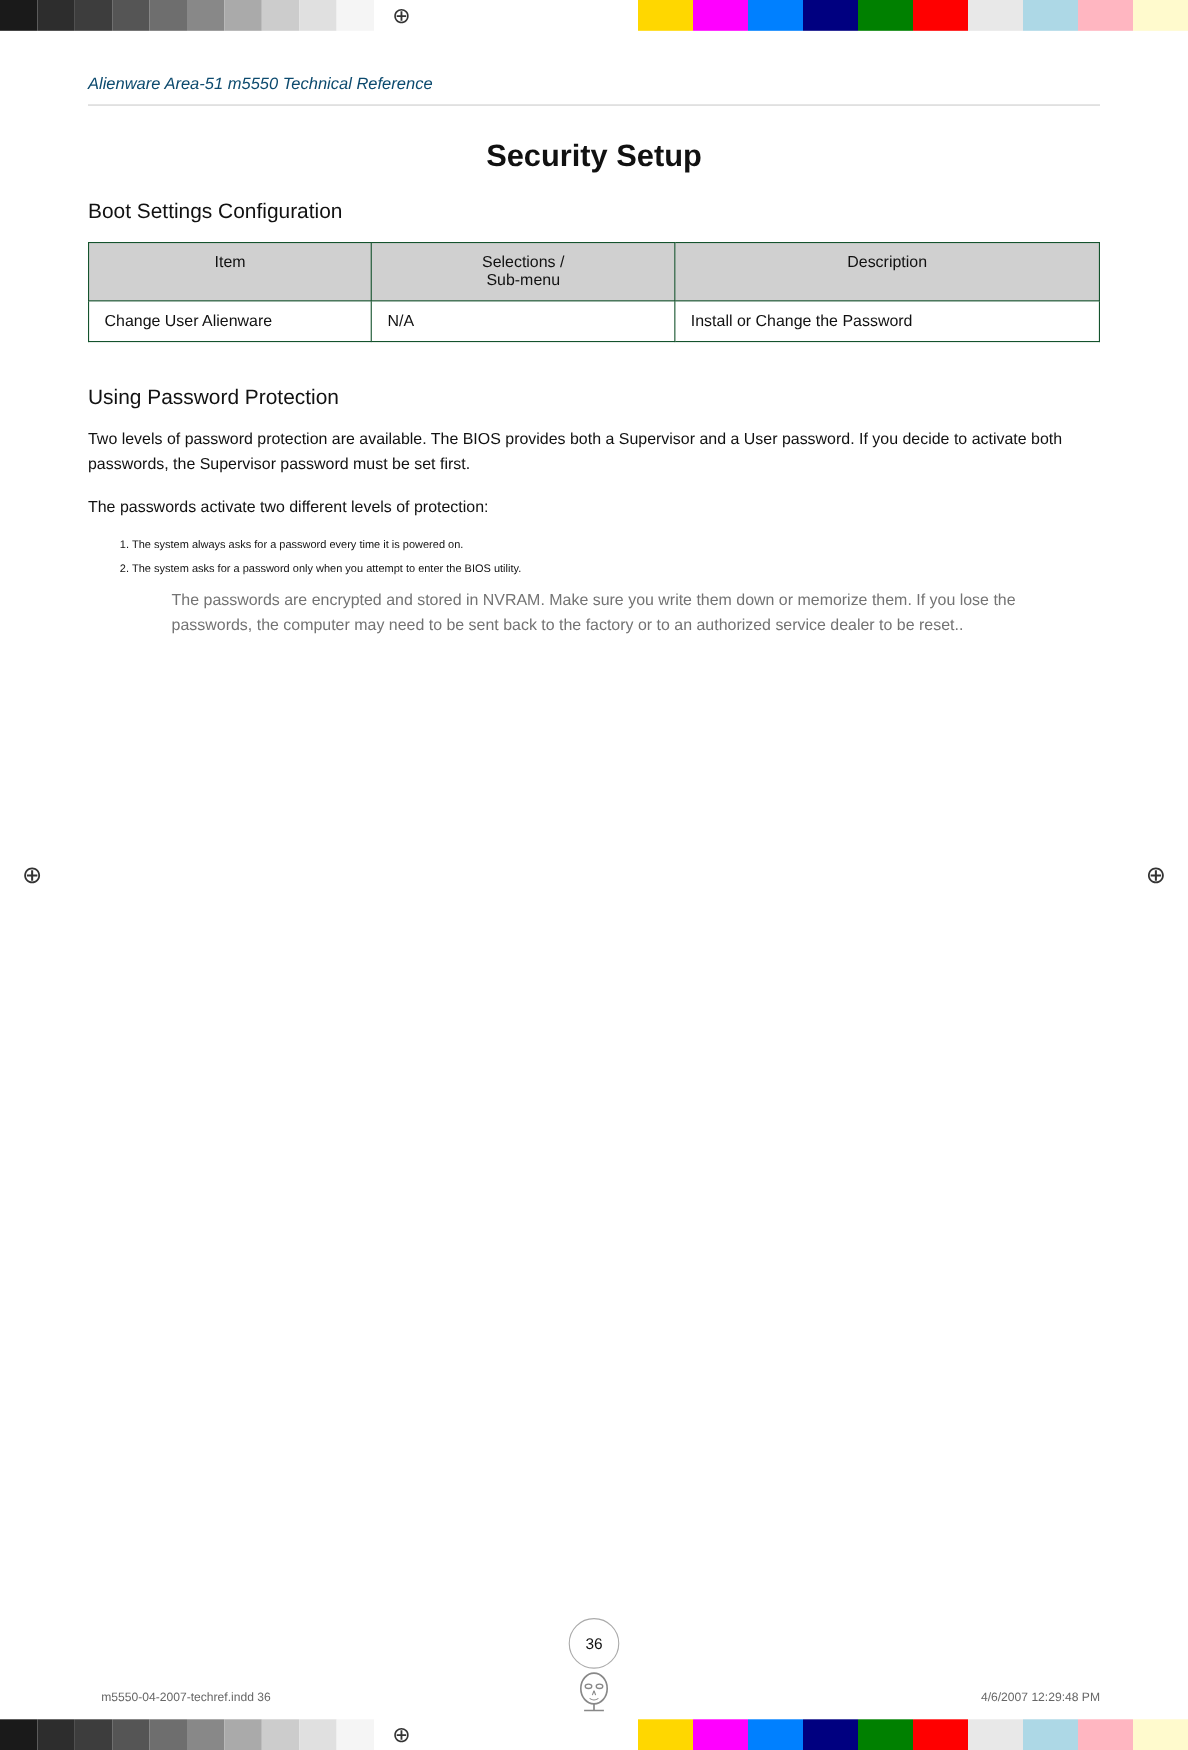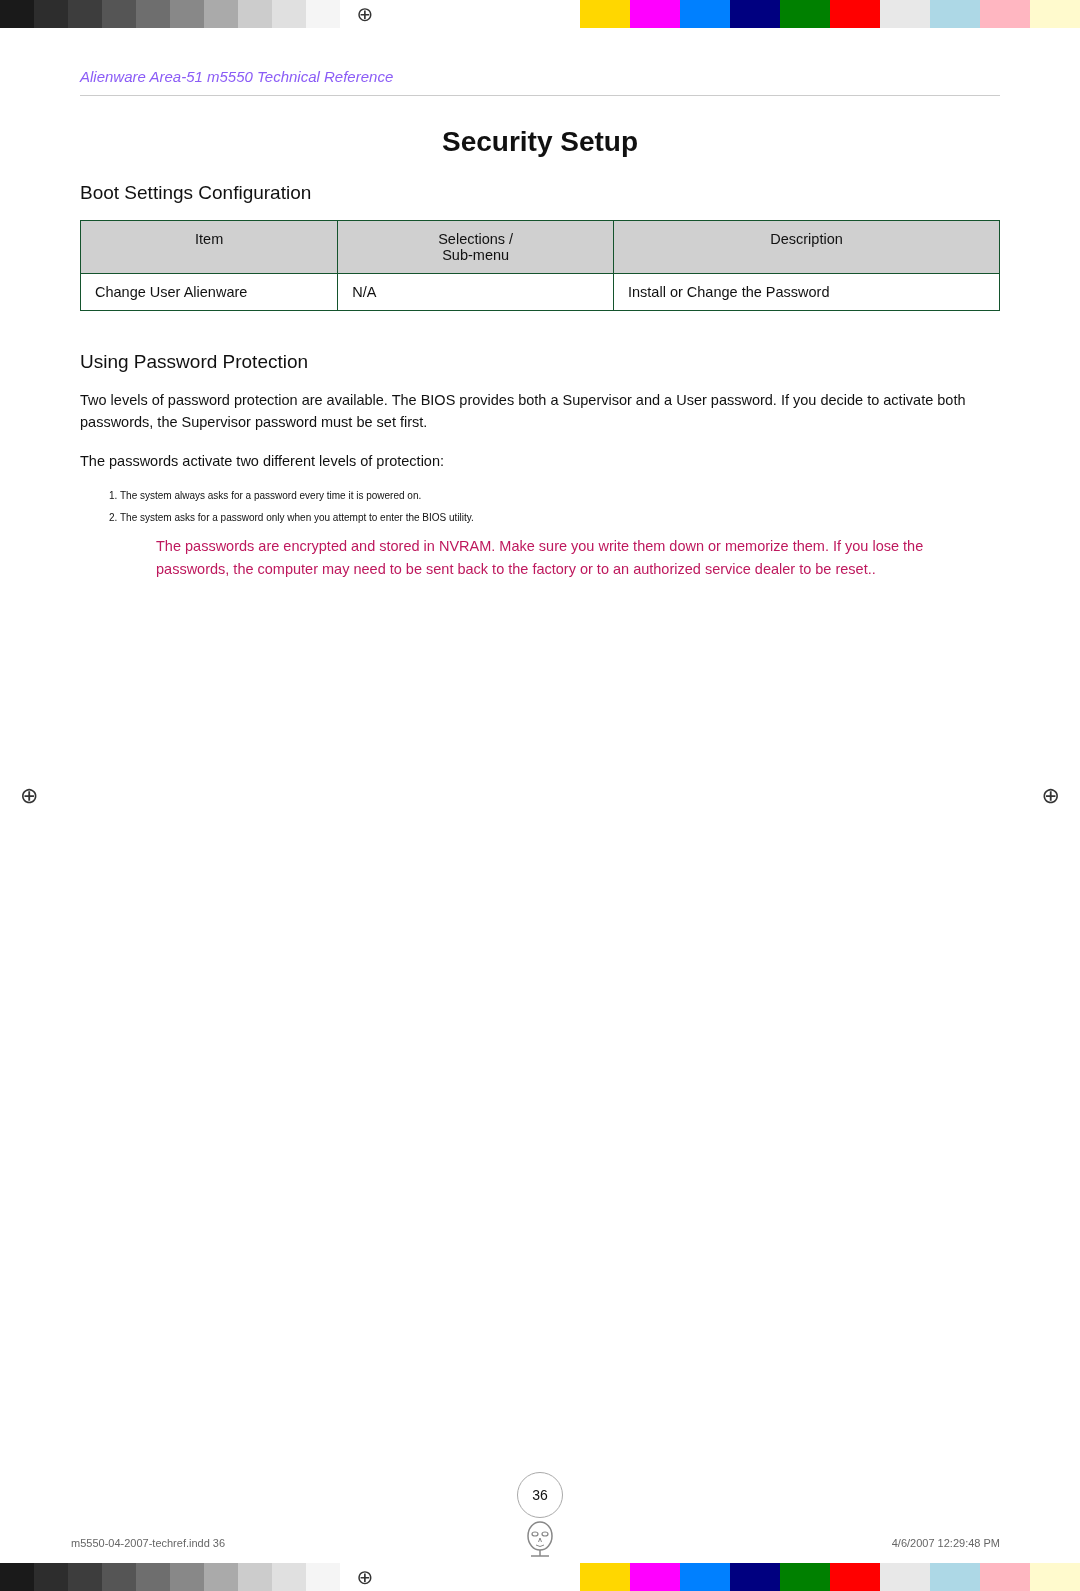--- a/index.html
+++ b/index.html
@@ -89,21 +89,21 @@
 
     
     .page-header {
       border-bottom: 1px solid #cccccc;
       padding-bottom: 10px;
       margin-bottom: 30px;
     }
 
     .page-header-title {
       font-size: 15px;
-      color: #8b5cf6;
+      color: #0c4a6e;
       font-style: italic;
     }
 
     
     .section-title {
       font-size: 28px;
       font-weight: bold;
       color: #111111;
       margin-bottom: 24px;
       text-align: center;
@@ -166,42 +166,42 @@
       font-size: 10px;
       line-height: 1.55;
       color: #111111;
       margin-bottom: 6px;
     }
 
     .list-continuation {
       margin-left: 76px;
       font-size: 14.5px;
       line-height: 1.55;
-      color: #be185d;
+      color: #737373;
       margin-top: 4px;
     }
 
     .page-number-badge {
       width: 46px;
       height: 46px;
       border-radius: 50%;
       border: 1.5px solid #aaaaaa;
       display: flex;
       align-items: center;
       justify-content: center;
       font-size: 14px;
       color: #111;
       position: relative;
     }
 
     
     .footer-info-left {
       position: absolute;
       bottom: 42px;
-      left: 71px;
+      left: 92px;
       font-size: 11px;
       color: #666666;
     }
 
     .footer-info-right {
       position: absolute;
       bottom: 42px;
       right: 80px;
       font-size: 11px;
       color: #666666;

